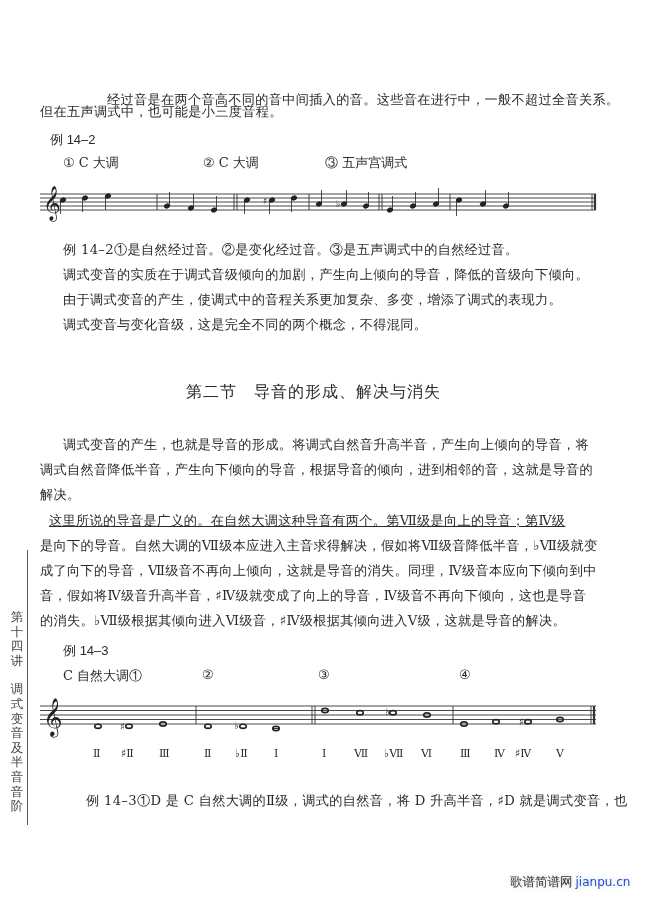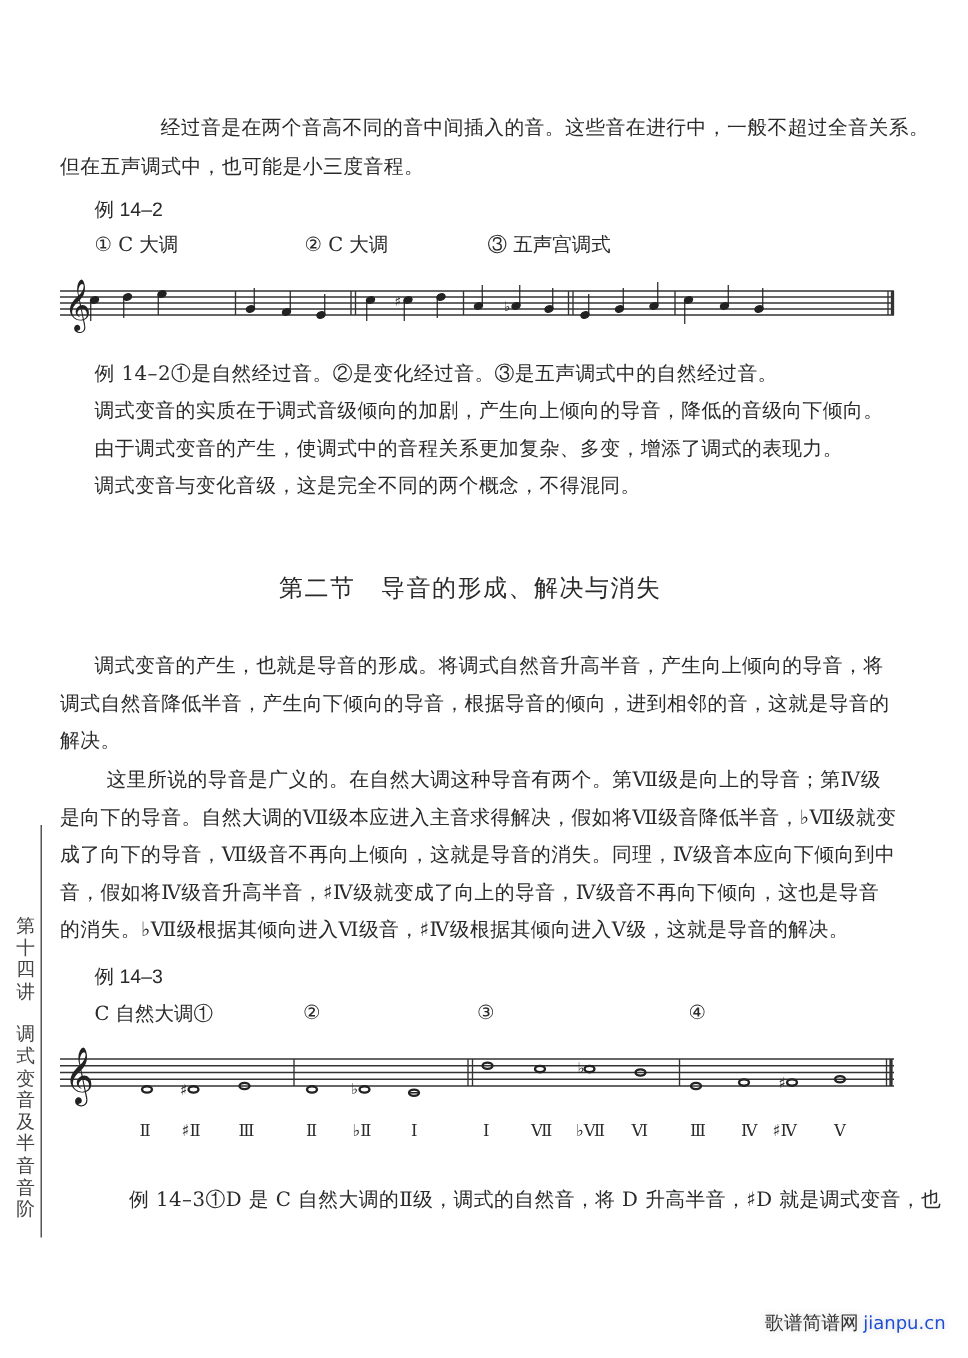--- a/index.html
+++ b/index.html
@@ -14,24 +14,24 @@
   .side-rule { position:absolute; left:27px; top:550px; width:1px; height:275px; background:#555; }
   .side-text { position:absolute; left:10px; top:610px; width:14px; font-size:12.5px; line-height:14.6px; color:#444; text-align:center; }
   .roman { position:absolute; font-size:11px; top:747px; white-space:nowrap; font-family:"DejaVu Serif", serif; }
   .watermark { position:absolute; left:510px; top:874px; font-size:12.5px; color:#333; white-space:nowrap;
                text-shadow: 0 0 4px rgba(120,120,120,0.35); }
   .watermark .url { color:#1d4ed8; font-family:"DejaVu Sans", sans-serif; font-size:12px; margin-left:3px; }
 </style>
 </head>
 <body>
 
-<div class="p" style="left:80px; top:78px;">　　经过音是在两个音高不同的音中间插入的音。这些音在进行中，一般不超过全音关系。</div>
+<div class="p" style="left:80px; top:92px;">　　经过音是在两个音高不同的音中间插入的音。这些音在进行中，一般不超过全音关系。</div>
 <div class="p" style="left:40px; top:104px;">但在五声调式中，也可能是小三度音程。</div>
 
-<div class="ex-label" style="left:63px; top:131px;">
+<div class="ex-label" style="left:50px; top:131px;">
   <span class="zh">例</span>
   <span>14–2</span>
 </div>
 <div class="sub" style="left:63px; top:154px;">① C 大调</div>
 <div class="sub" style="left:203px; top:154px;">② C 大调</div>
 <div class="sub" style="left:325px; top:154px;">③ 五声宫调式</div>
 
 <svg class="staff" style="left:40px; top:180px;" width="560" height="50">
   <g stroke="#333" stroke-width="0.9">
     <line x1="0" y1="14" x2="556" y2="14"></line>
@@ -106,21 +106,21 @@
 <div class="p" style="left:63px; top:242px;">例 14–2①是自然经过音。②是变化经过音。③是五声调式中的自然经过音。</div>
 <div class="p" style="left:63px; top:267px;">调式变音的实质在于调式音级倾向的加剧，产生向上倾向的导音，降低的音级向下倾向。</div>
 <div class="p" style="left:63px; top:292px;">由于调式变音的产生，使调式中的音程关系更加复杂、多变，增添了调式的表现力。</div>
 <div class="p" style="left:63px; top:317px;">调式变音与变化音级，这是完全不同的两个概念，不得混同。</div>
 
 <div class="section-title">第二节　导音的形成、解决与消失</div>
 
 <div class="p" style="left:63px; top:437px;">调式变音的产生，也就是导音的形成。将调式自然音升高半音，产生向上倾向的导音，将</div>
 <div class="p" style="left:40px; top:462px;">调式自然音降低半音，产生向下倾向的导音，根据导音的倾向，进到相邻的音，这就是导音的</div>
 <div class="p" style="left:40px; top:487px;text-align:center;">解决。</div>
-<div class="p" style="left:71px; top:513px;">这里所说的导音是广义的。在自然大调这种导音有两个。第Ⅶ级是向上的导音；第Ⅳ级</div>
+<div class="p" style="left:49px; top:513px;text-decoration:underline;">这里所说的导音是广义的。在自然大调这种导音有两个。第Ⅶ级是向上的导音；第Ⅳ级</div>
 <div class="p" style="left:40px; top:538px;">是向下的导音。自然大调的Ⅶ级本应进入主音求得解决，假如将Ⅶ级音降低半音，♭Ⅶ级就变</div>
 <div class="p" style="left:40px; top:563px;">成了向下的导音，Ⅶ级音不再向上倾向，这就是导音的消失。同理，Ⅳ级音本应向下倾向到中</div>
 <div class="p" style="left:40px; top:588px;">音，假如将Ⅳ级音升高半音，♯Ⅳ级就变成了向上的导音，Ⅳ级音不再向下倾向，这也是导音</div>
 <div class="p" style="left:40px; top:613px;">的消失。♭Ⅶ级根据其倾向进入Ⅵ级音，♯Ⅳ级根据其倾向进入Ⅴ级，这就是导音的解决。</div>
 
 <div class="ex-label" style="left:63px; top:642px;">
   <span class="zh">例</span>
   <span>14–3</span>
 </div>
 <div class="sub" style="left:63px; top:667px;">C 自然大调①</div>

